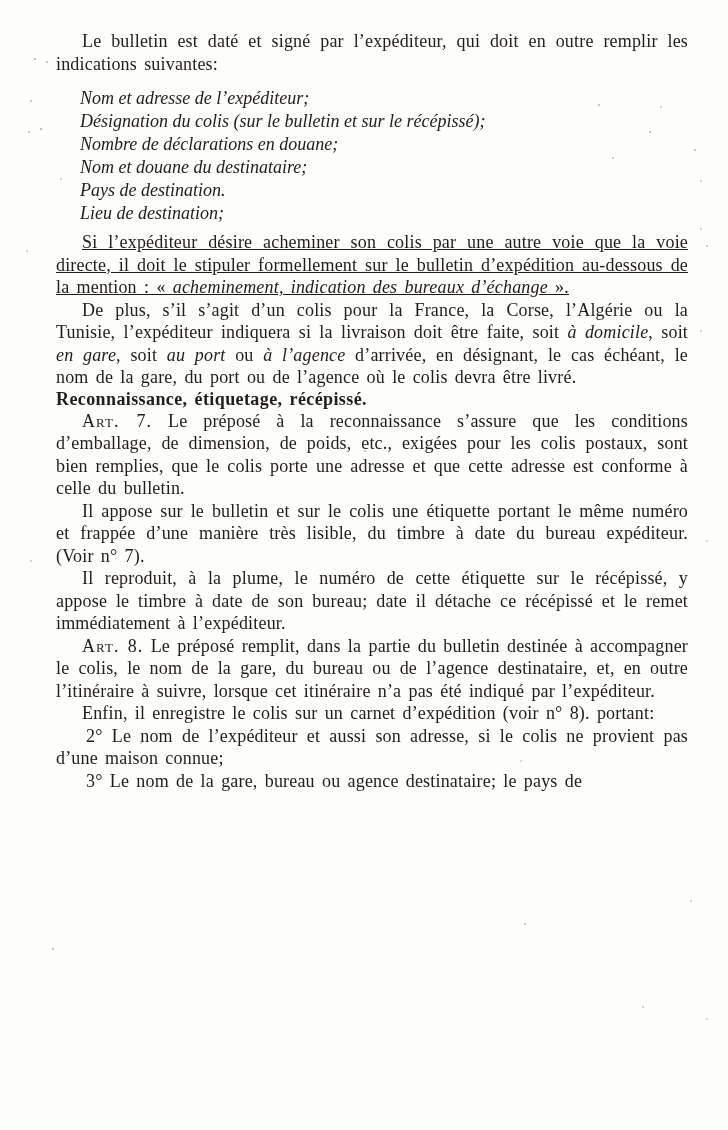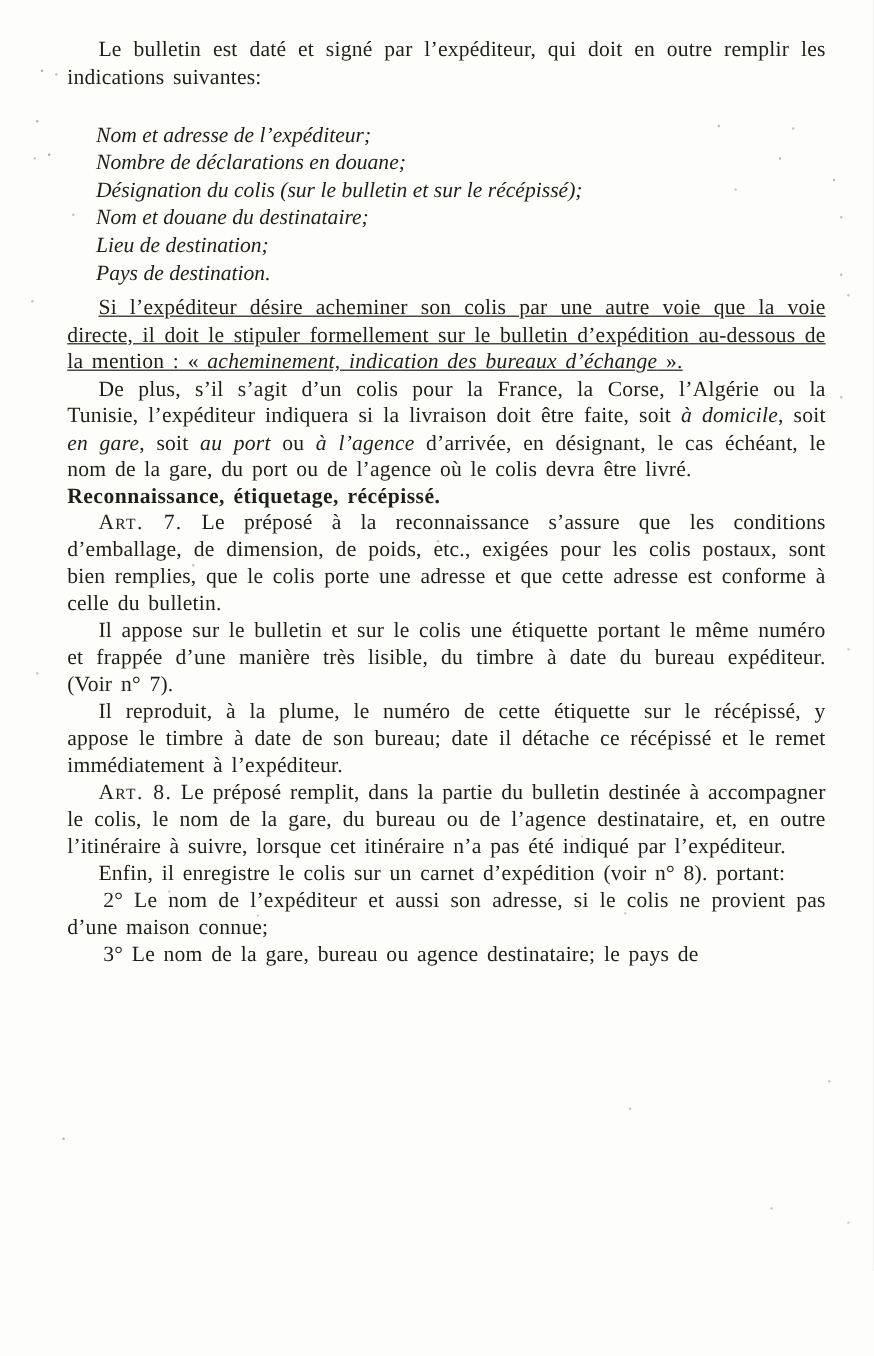--- a/index.html
+++ b/index.html
@@ -20,21 +20,21 @@
     line-height:22.5px;
     text-align:justify;
     word-spacing:0.14em;
     letter-spacing:0.01em;
   }
   .indent{text-indent:26px;}
   .num{text-indent:30px;}
   .it{font-style:italic;}
   .sc{font-variant:small-caps;letter-spacing:0.06em;}
   ul.ilist{
-    margin:26px 0 6px 0;
+    margin:12px 0 6px 0;
     padding:0 0 0 24px;
     list-style:none;
     font-style:italic;
     font-size:18px;
     line-height:23px;
   }
   h2.heading{
     margin:0;
     font-size:18px;
     font-weight:bold;
@@ -77,25 +77,25 @@
 
 <div class="page">
   <div class="speckles"></div>
 
   <div class="column">
 
     <p class="body indent"><span>Le bulletin est daté et signé par l’expéditeur, qui doit en outre remplir les indications suivantes:</span></p>
 
     <ul class="ilist">
       <li>Nom et adresse de l’expéditeur;</li>
+      <li>Désignation du colis (sur le bulletin et sur le récépissé);</li>
       <li>Nombre de déclarations en douane;</li>
-      <li>Désignation du colis (sur le bulletin et sur le récépissé);</li>
       <li>Nom et douane du destinataire;</li>
+      <li>Pays de destination.</li>
       <li>Lieu de destination;</li>
-      <li>Pays de destination.</li>
     </ul>
 
     <p class="body indent mt12"><span>Si l’expéditeur désire acheminer son colis par une autre voie que la voie directe, il doit le stipuler formellement sur le bulletin d’expédition au-dessous de la mention : « </span><span class="it">acheminement, indication des bureaux d’échange</span><span> ».</span></p>
 
     <p class="body indent mt3"><span>De plus, s’il s’agit d’un colis pour la France, la Corse, l’Algérie ou la Tunisie, l’expéditeur indiquera si la livraison doit être faite, soit </span><span class="it">à domicile</span><span>, soit </span><span class="it">en gare</span><span>, soit </span><span class="it">au port</span><span> ou </span><span class="it">à l’agence</span><span> d’arrivée, en désignant, le cas échéant, le nom de la gare, du port ou de l’agence où le colis devra être livré.</span></p>
 
     <h2 class="heading h1sp">Reconnaissance, étiquetage, récépissé.</h2>
 
     <p class="body indent"><span class="sc">Art. 7.</span><span> Le préposé à la reconnaissance s’assure que les conditions d’emballage, de dimension, de poids, etc., exigées pour les colis postaux, sont bien remplies, que le colis porte une adresse et que cette adresse est conforme à celle du bulletin.</span></p>
 

